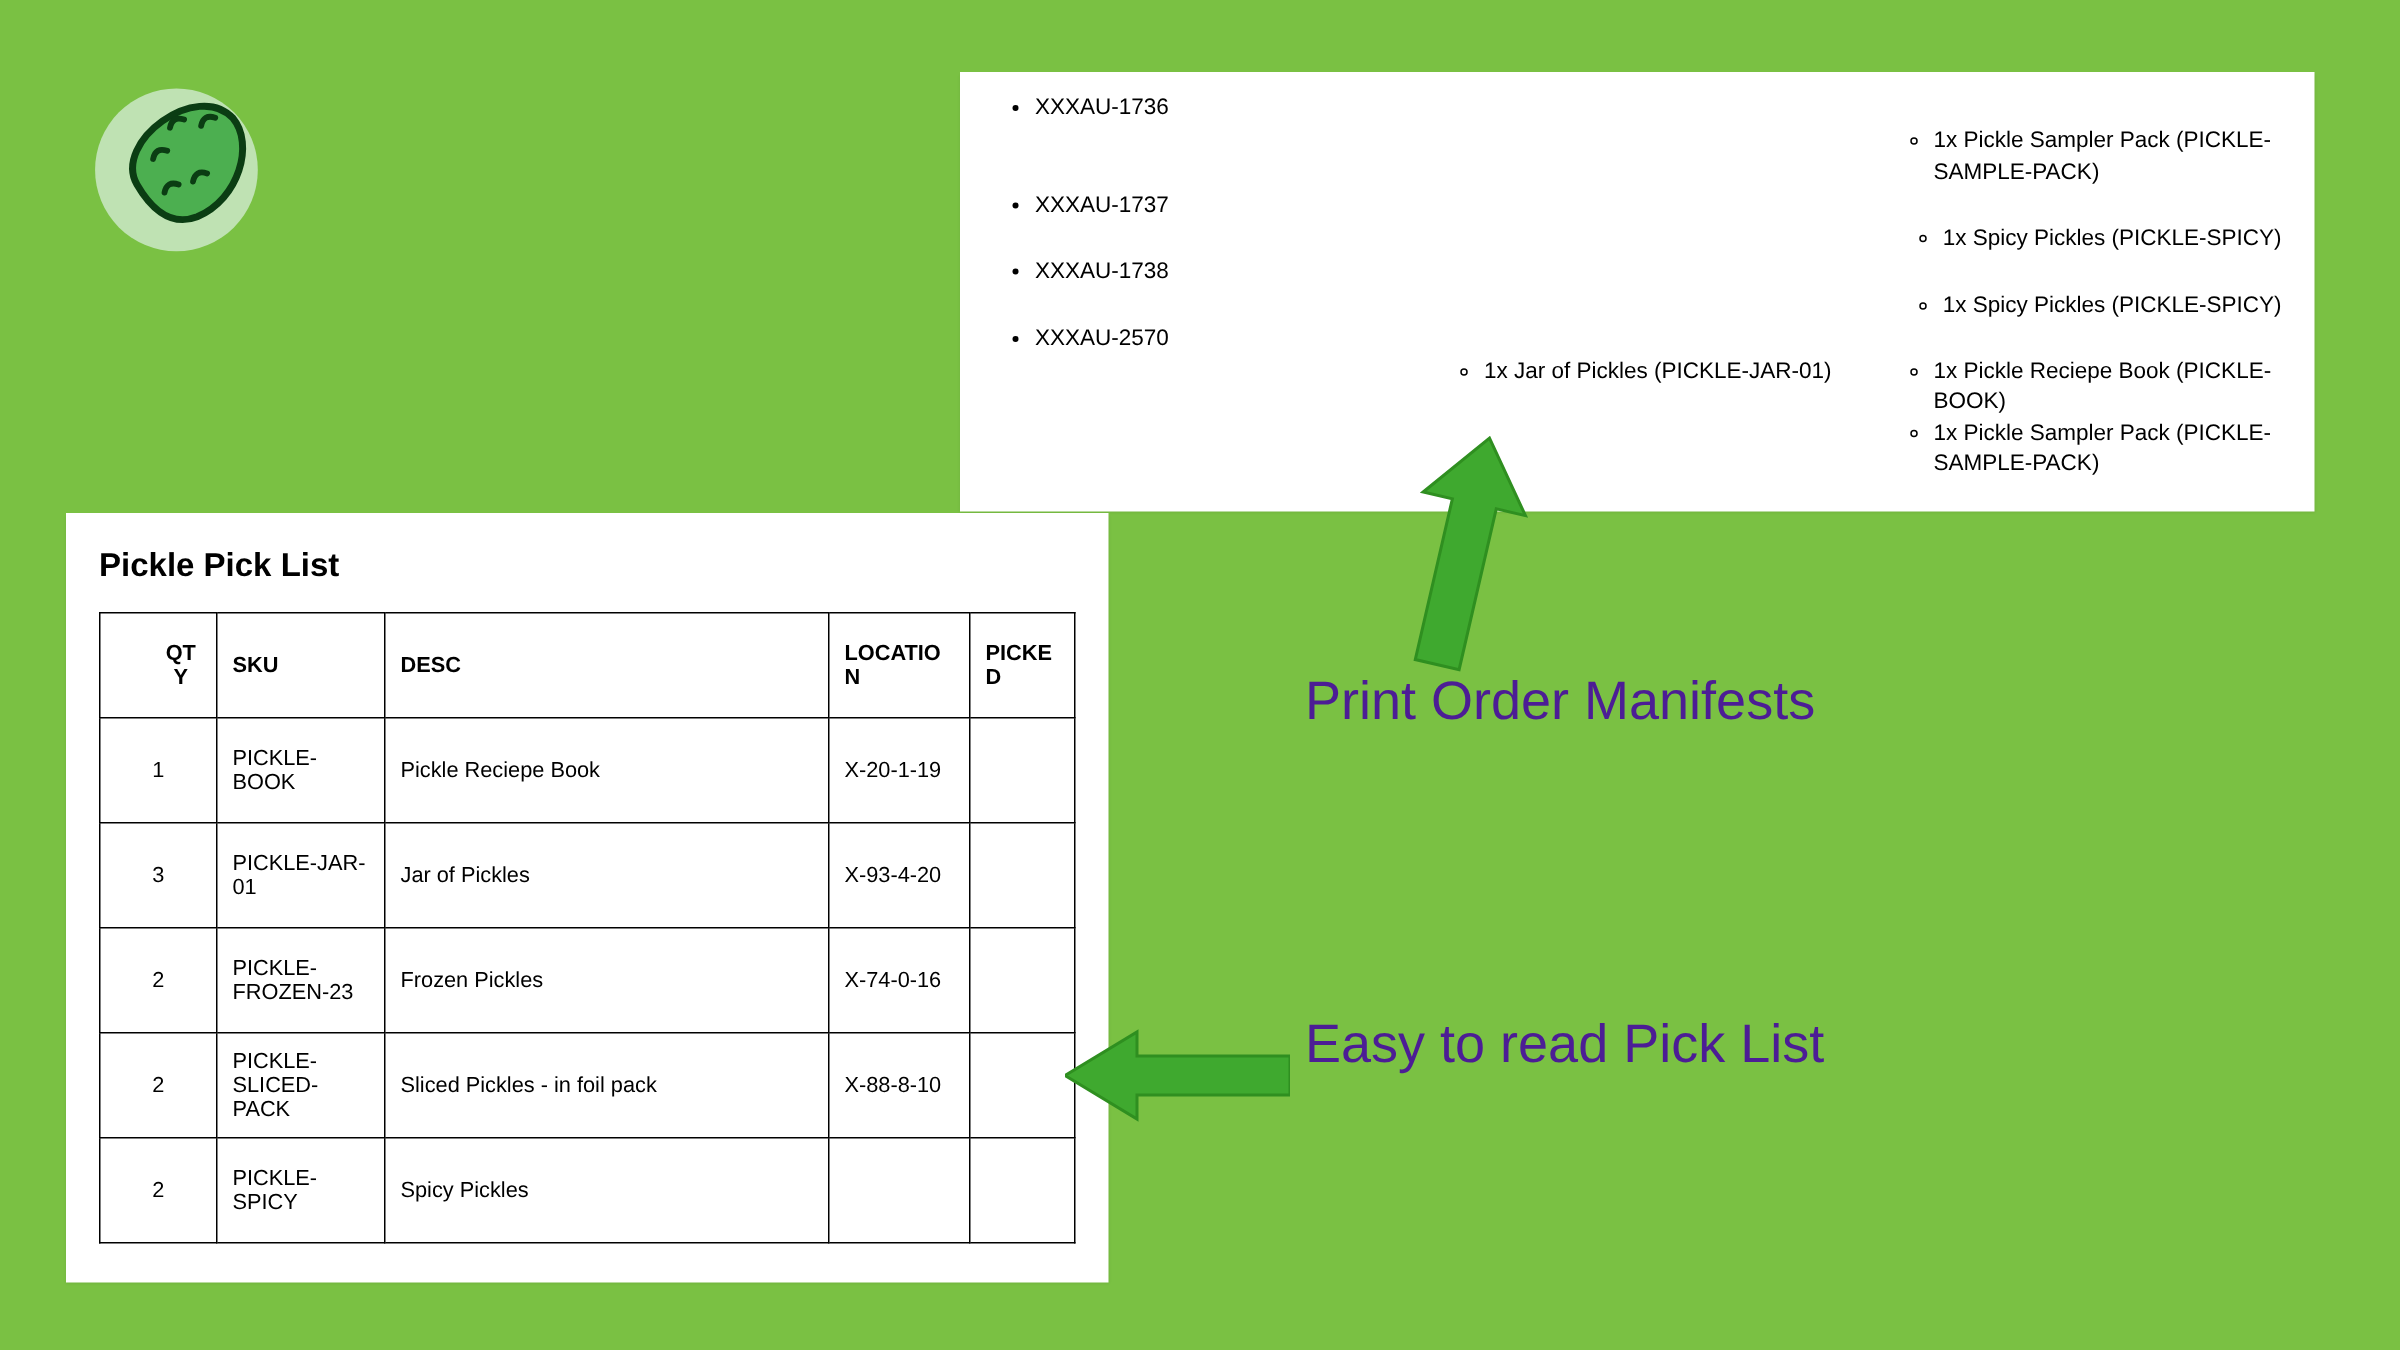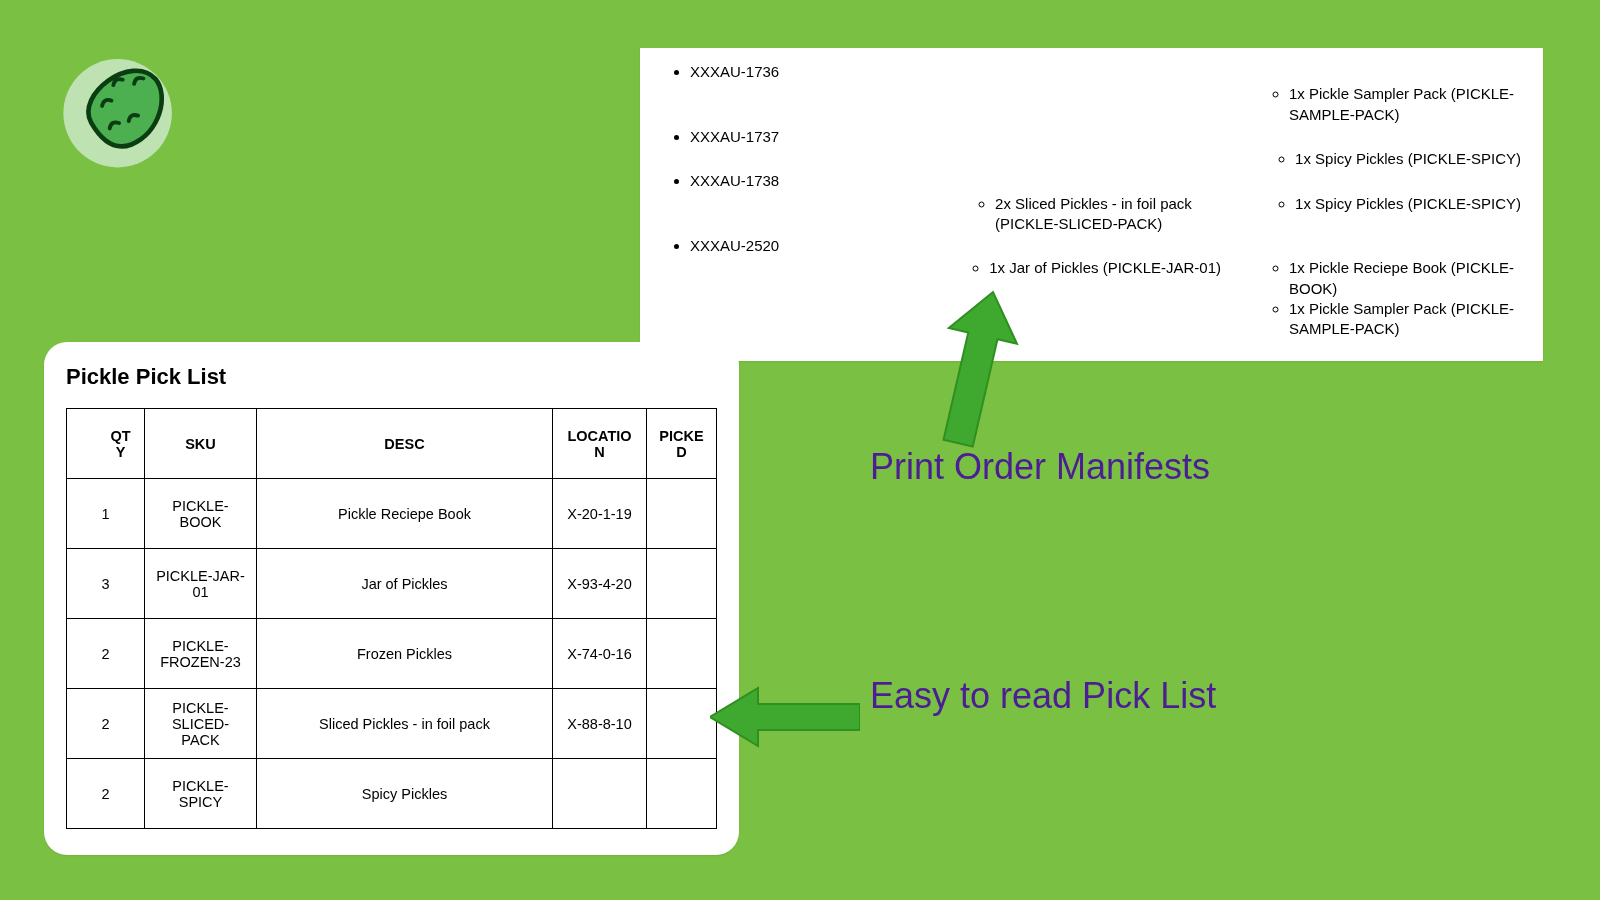--- a/index.html
+++ b/index.html
@@ -59,42 +59,41 @@
   .manifest-orders li { line-height: 1.35; }
   
   .picklist-panel {
     position: absolute;
     left: 44px;
     top: 342px;
     width: 695px;
     background: #fff;
     padding: 22px 22px 26px 22px;
     box-shadow: 0 1px 2px rgba(0,0,0,0.08);
-    border-radius: 23px;
   }
   .picklist-panel h2 {
     font-size: 22px;
     font-weight: 700;
     margin-bottom: 18px;
   }
   .picklist-panel table {
     width: 100%;
     border-collapse: collapse;
     table-layout: fixed;
   }
   .picklist-panel col.c-qty { width: 78px; }
   .picklist-panel col.c-sku { width: 112px; }
   .picklist-panel col.c-desc { width: auto; }
   .picklist-panel col.c-loc { width: 94px; }
   .picklist-panel col.c-pick { width: 70px; }
   .picklist-panel th, .picklist-panel td {
     border: 1px solid #000;
     padding: 10px 10px;
     font-size: 14.5px;
-    text-align: center;
+    text-align: left;
     vertical-align: middle;
     word-wrap: break-word;
   }
   .picklist-panel th {
     font-weight: 700;
     height: 70px;
   }
   .picklist-panel td {
     height: 70px;
   }
@@ -152,27 +151,24 @@
               <li>1x Pickle Sampler Pack (PICKLE-SAMPLE-PACK)</li>
             </ul>
           </div></li>
         <li><span>XXXAU-1737</span><div class="order-items">
             <ul>
               <li>1x Spicy Pickles (PICKLE-SPICY)</li>
             </ul>
           </div></li>
         <li><span>XXXAU-1738</span><div class="order-items">
             <ul>
-              <li>2x Sliced Pickles - in foil pack (PICKLE-SLICED-PACK)</li>
-            </ul>
-            <ul>
               <li>1x Spicy Pickles (PICKLE-SPICY)</li>
             </ul>
           </div></li>
-        <li><span>XXXAU-2520</span><div class="order-items">
+        <li><span>XXXAU-2570</span><div class="order-items">
             <ul>
               <li>1x Jar of Pickles (PICKLE-JAR-01)</li>
             </ul>
             <ul>
               <li>1x Pickle Reciepe Book (PICKLE-BOOK)</li>
             </ul>
             <ul>
               <li>1x Pickle Sampler Pack (PICKLE-SAMPLE-PACK)</li>
             </ul>
           </div></li>

